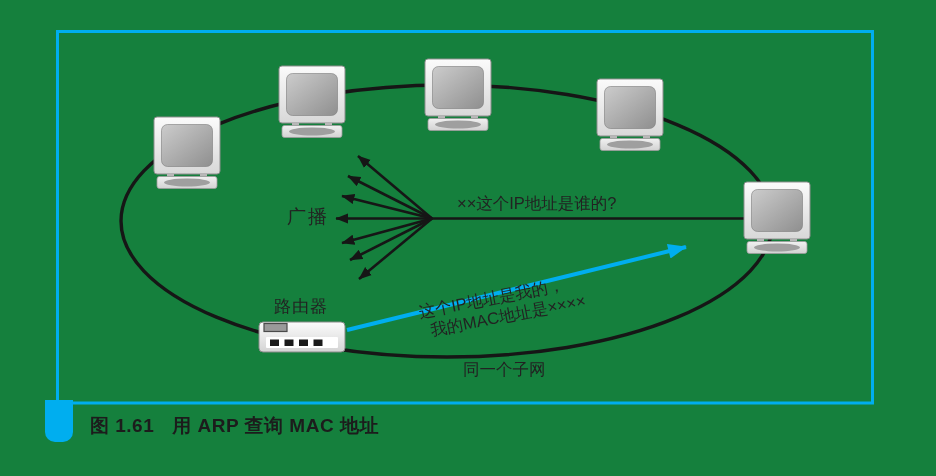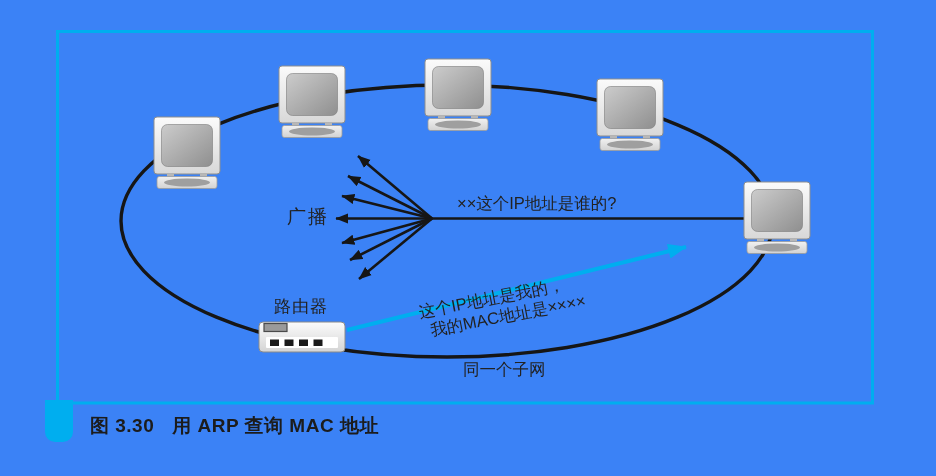--- a/index.html
+++ b/index.html
@@ -1,19 +1,19 @@
 <!DOCTYPE html>
 <html><head>
 <meta charset="utf-8">
 <style>
   html,body{margin:0;padding:0;background:#ffffff;}
   .page{
     position:relative;
     width:936px;height:476px;
-    background:#3b82f6;
+    background:#15803d;
     overflow:hidden;
     font-family:"Liberation Sans", sans-serif;
   }
   .diagram-svg{position:absolute;left:0;top:0;}
   .caption-tab{
     position:absolute;
     left:45px;top:400px;
     width:28px;height:42px;
     background:#00aeef;
     border-radius:0 0 10px 10px;
@@ -117,16 +117,16 @@
     <text transform="translate(420,318) rotate(-11)" font-size="16.5" fill="#242424">
       <tspan x="0" y="0">这个IP地址是我的，</tspan>
       <tspan x="8" y="20">我的MAC地址是××××</tspan>
     </text>
 
     <text x="463" y="375" font-size="16.5" fill="#242424">同一个子网</text>
   </svg>
 
   <div class="caption-tab"></div>
   <div class="caption">
-    <span class="fig-num">图 3.30</span><span>用 ARP 查询 MAC 地址</span>
+    <span class="fig-num">图 1.61</span><span>用 ARP 查询 MAC 地址</span>
   </div>
 
 </div>
 
 </body></html>

